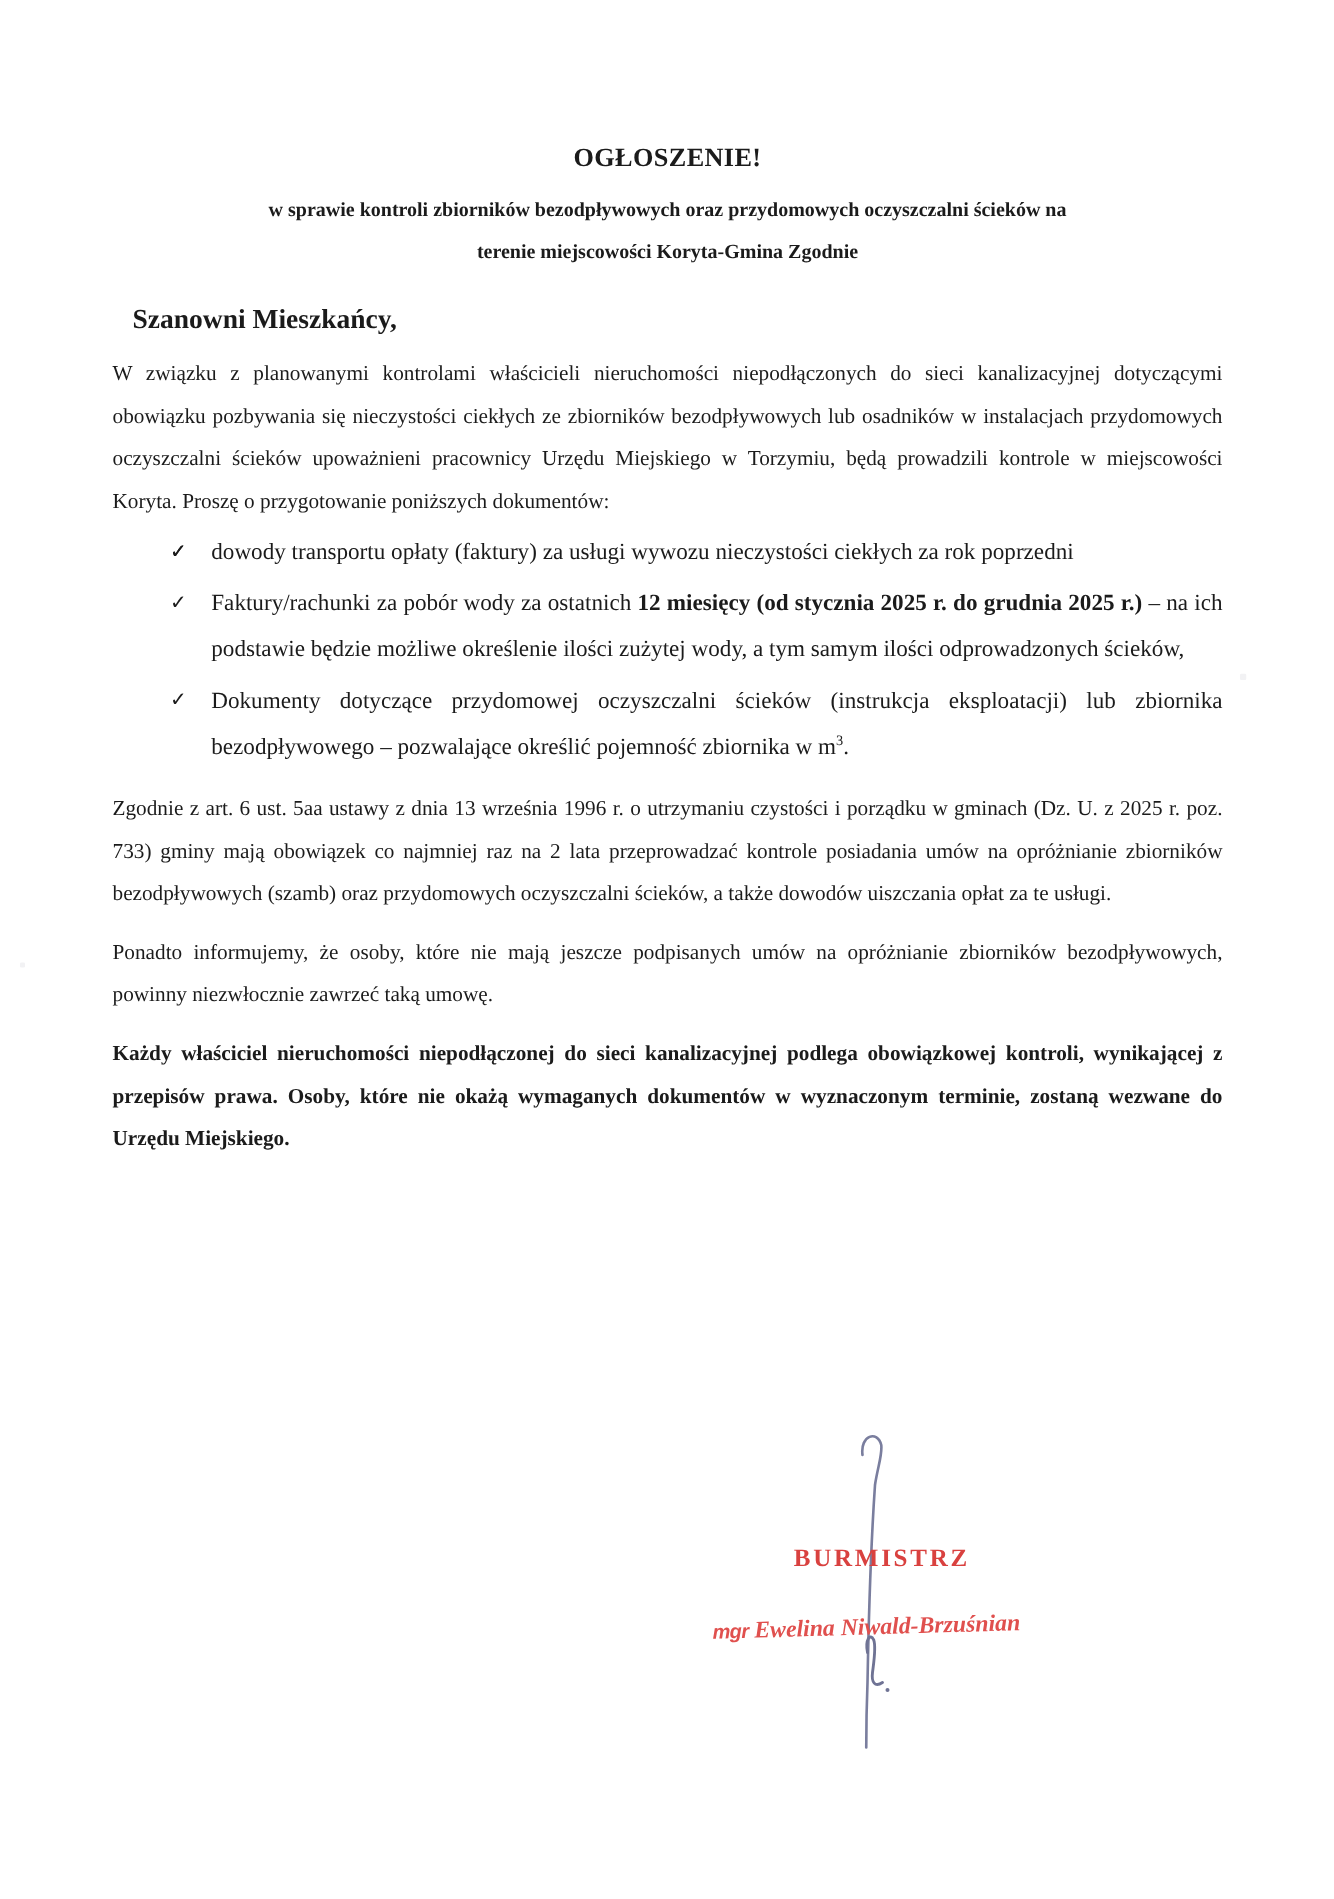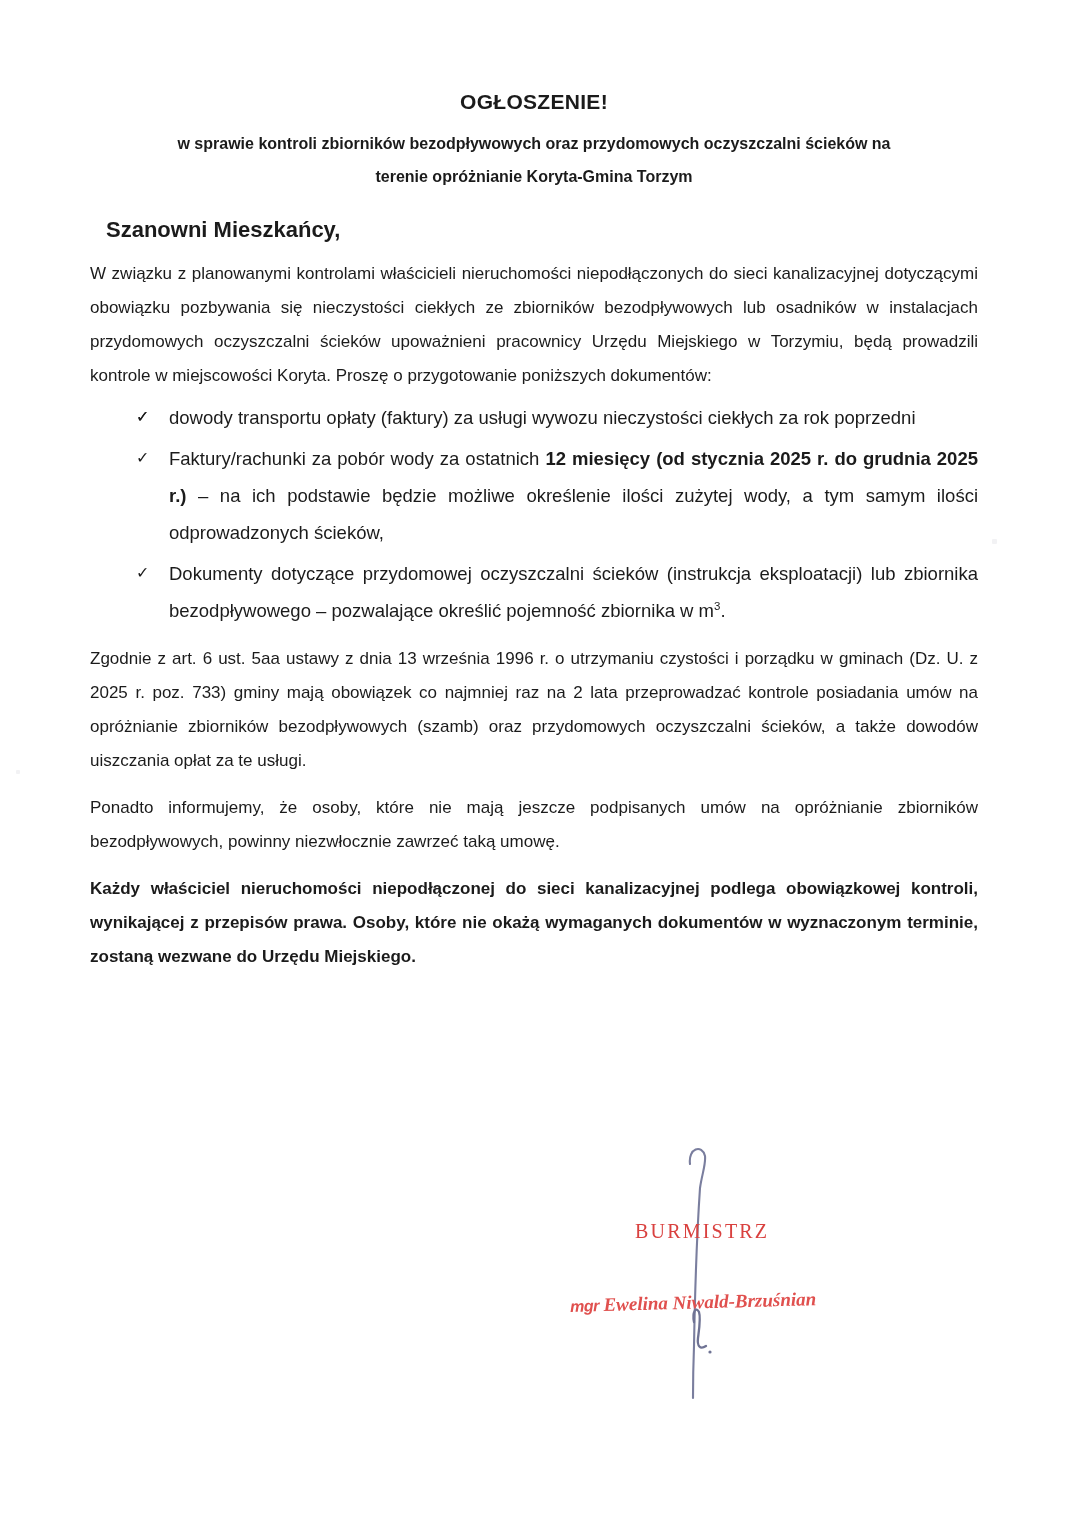--- a/index.html
+++ b/index.html
@@ -14,22 +14,23 @@
     background: #ffffff;
     overflow: hidden;
     font-family: "Liberation Sans", sans-serif;
     color: #1b1b1b;
   }
 
   
   .doc {
     position: absolute;
     left: 90px;
-    top: 79px;
+    top: 104px;
     width: 888px;
+    font-family: Liberation Serif, serif;
   }
 
   .title {
     text-align: center;
     font-weight: bold;
     font-size: 21px;
     letter-spacing: 0.3px;
     margin: 10px 0 0 0;
     line-height: 1.2;
   }
@@ -88,23 +89,23 @@
   .sigblock {
     position: absolute;
     left: 0;
     top: 1140px;
     width: 1067px;
     height: 290px;
   }
   .stamp-title {
     position: absolute;
     left: 635px;
-    top: 80px;
+    top: 96px;
     font-family: "Liberation Serif", serif;
-    font-weight: normal;
+    font-weight: bold;
     font-size: 20px;
     letter-spacing: 2.2px;
     color: #d9413f;
     white-space: nowrap;
   }
   .stamp-name {
     position: absolute;
     left: 570px;
     top: 155px;
     font-family: "Liberation Serif", serif;
@@ -147,21 +148,21 @@
 
   <div class="speck" style="left:992px; top:539px;"></div>
   <div class="speck" style="left:16px; top:770px; width:4px; height:4px;"></div>
 
   <div class="doc">
 
     <div class="title">OGŁOSZENIE!</div>
 
     <div class="subtitle">
       <div>w sprawie kontroli zbiorników bezodpływowych oraz przydomowych oczyszczalni ścieków na</div>
-      <div>terenie opróżnianie Koryta-Gmina Torzym</div>
+      <div>terenie miejscowości Koryta-Gmina Zgodnie</div>
     </div>
 
     <div class="greeting">Szanowni Mieszkańcy,</div>
 
     <p class="body">W związku z planowanymi kontrolami właścicieli nieruchomości niepodłączonych do sieci kanalizacyjnej dotyczącymi obowiązku pozbywania się nieczystości ciekłych ze zbiorników bezodpływowych lub osadników w instalacjach przydomowych oczyszczalni ścieków  upoważnieni pracownicy Urzędu Miejskiego w Torzymiu, będą prowadzili kontrole w miejscowości Koryta. Proszę o przygotowanie poniższych dokumentów:</p>
 
     <ul class="checklist">
 
       <li>
         <span class="tick">✓</span>

